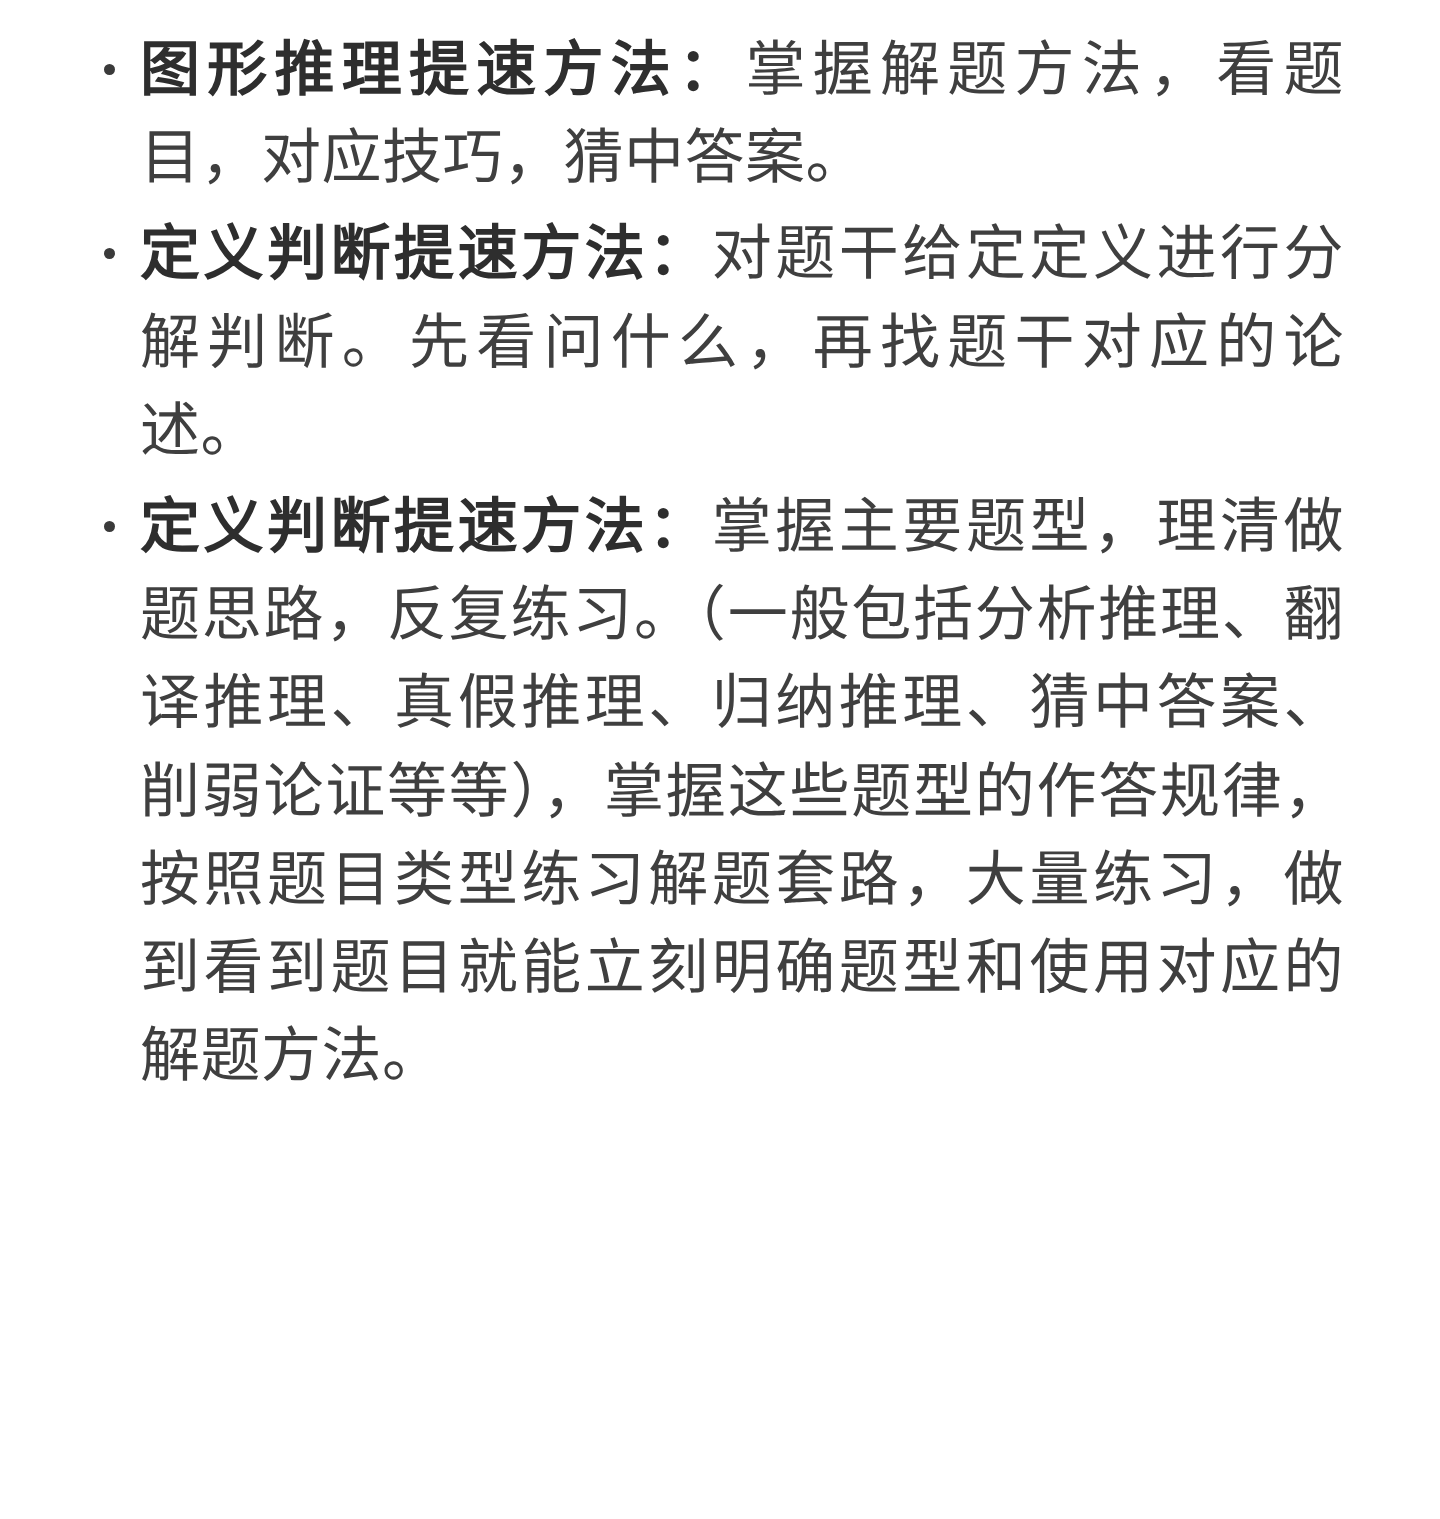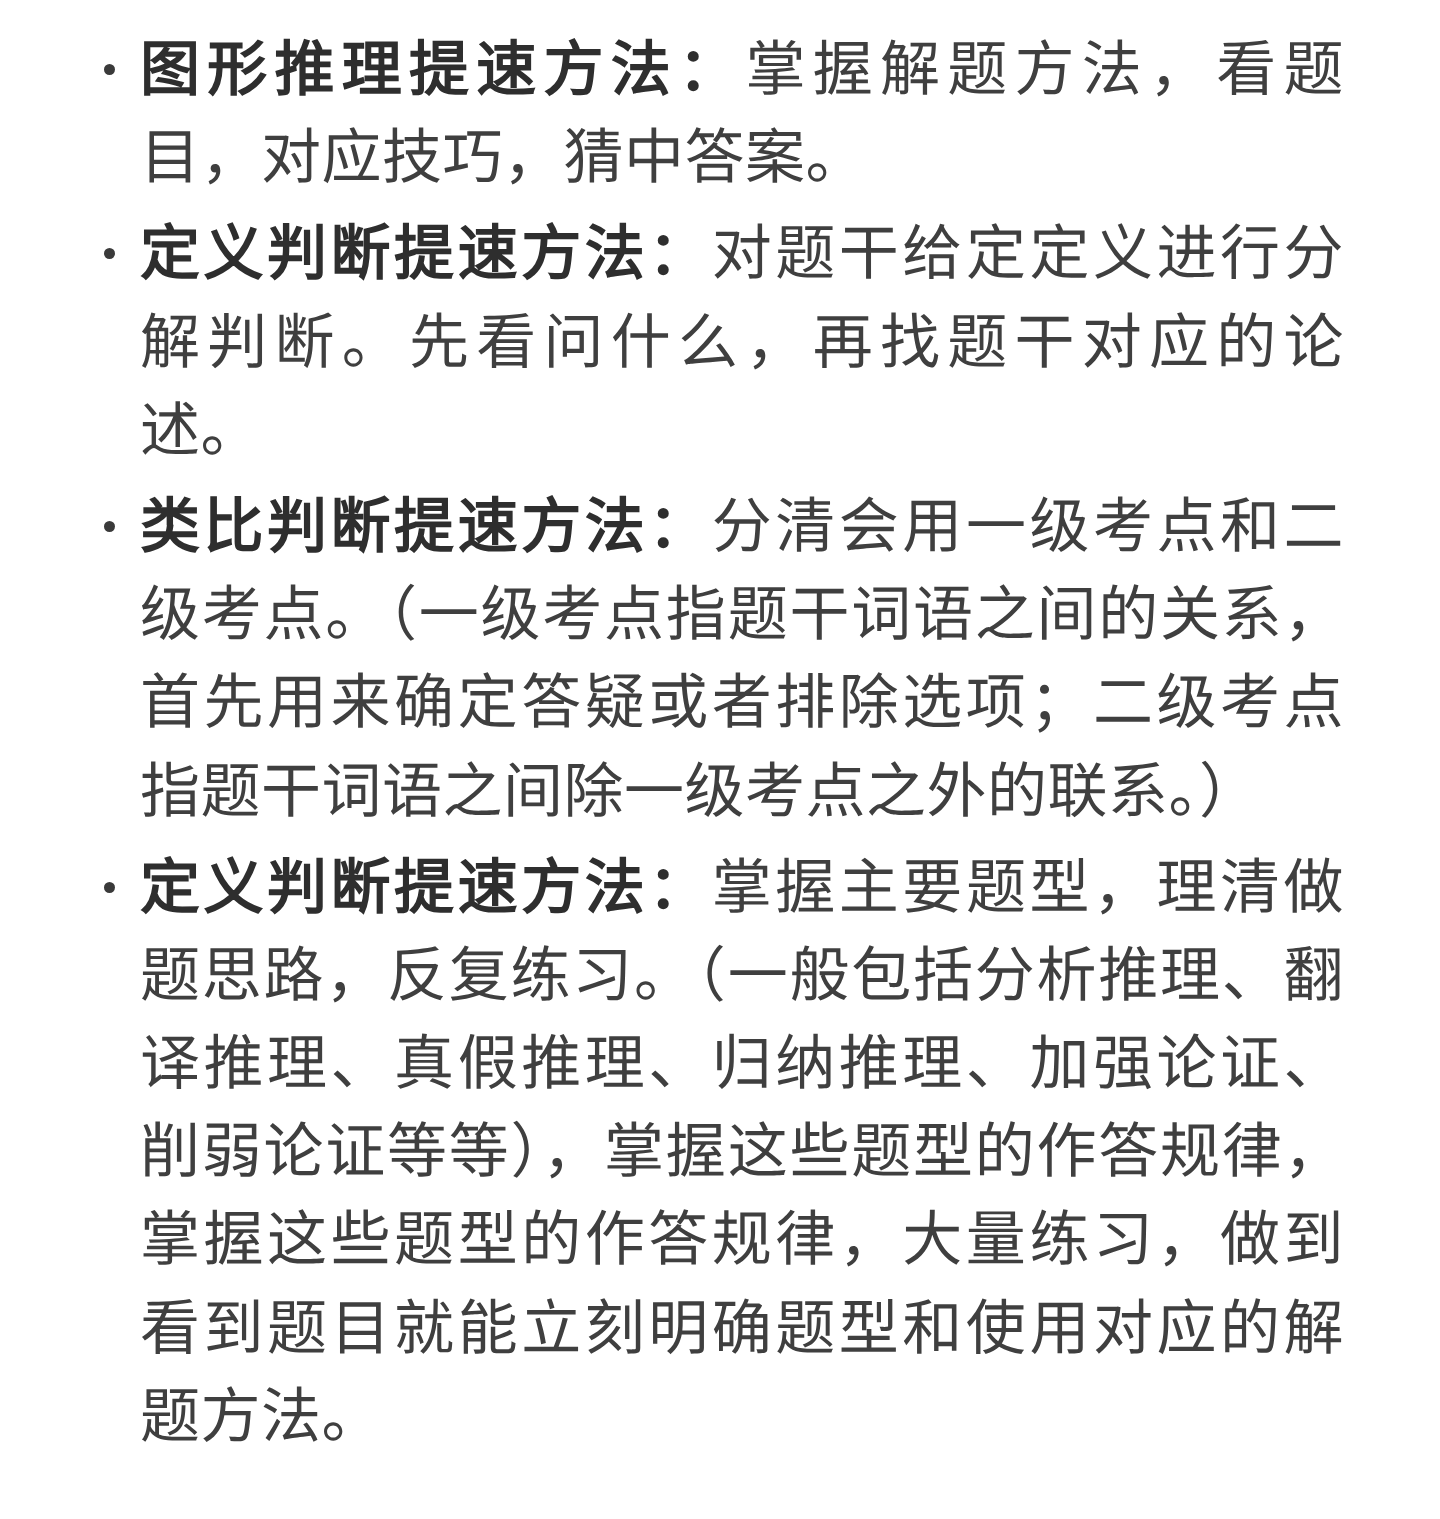--- a/index.html
+++ b/index.html
@@ -70,24 +70,20 @@
     <li class="bullet-item">
       <span class="dot"></span>
       <div class="para"><span class="lead">图形推理提速方法</span><span class="lead">：</span><span class="body">掌握解题方法，看题目，对应技巧，猜中答案。</span></div>
     </li>
 
     <li class="bullet-item">
       <span class="dot"></span>
       <div class="para"><span class="lead">定义判断提速方法</span><span class="lead">：</span><span class="body">对题干给定定义进行分解判断。先看问什么，再找题干对应的论述。</span></div>
     </li>
 
-    <li class="bullet-item">
-      <span class="dot"></span>
-      <div class="para"><span class="lead">类比判断提速方法</span><span class="lead">：</span><span class="body">分清会用一级考点和二级考点。（一级考点指题干词语之间的关系，首先用来确定答疑或者排除选项；二级考点指题干词语之间除一级考点之外的联系。）</span></div>
-    </li>
 
     <li class="bullet-item">
       <span class="dot"></span>
-      <div class="para"><span class="lead">定义判断提速方法</span><span class="lead">：</span><span class="body">掌握主要题型，理清做题思路，反复练习。（一般包括分析推理、翻译推理、真假推理、归纳推理、加强论证、削弱论证等等），掌握这些题型的作答规律，掌握这些题型的作答规律，大量练习，做到看到题目就能立刻明确题型和使用对应的解题方法。</span></div>
+      <div class="para"><span class="lead">定义判断提速方法</span><span class="lead">：</span><span class="body">掌握主要题型，理清做题思路，反复练习。（一般包括分析推理、翻译推理、真假推理、归纳推理、猜中答案、削弱论证等等），掌握这些题型的作答规律，按照题目类型练习解题套路，大量练习，做到看到题目就能立刻明确题型和使用对应的解题方法。</span></div>
     </li>
 
   </ul>
 </div>
 
 </body></html>

